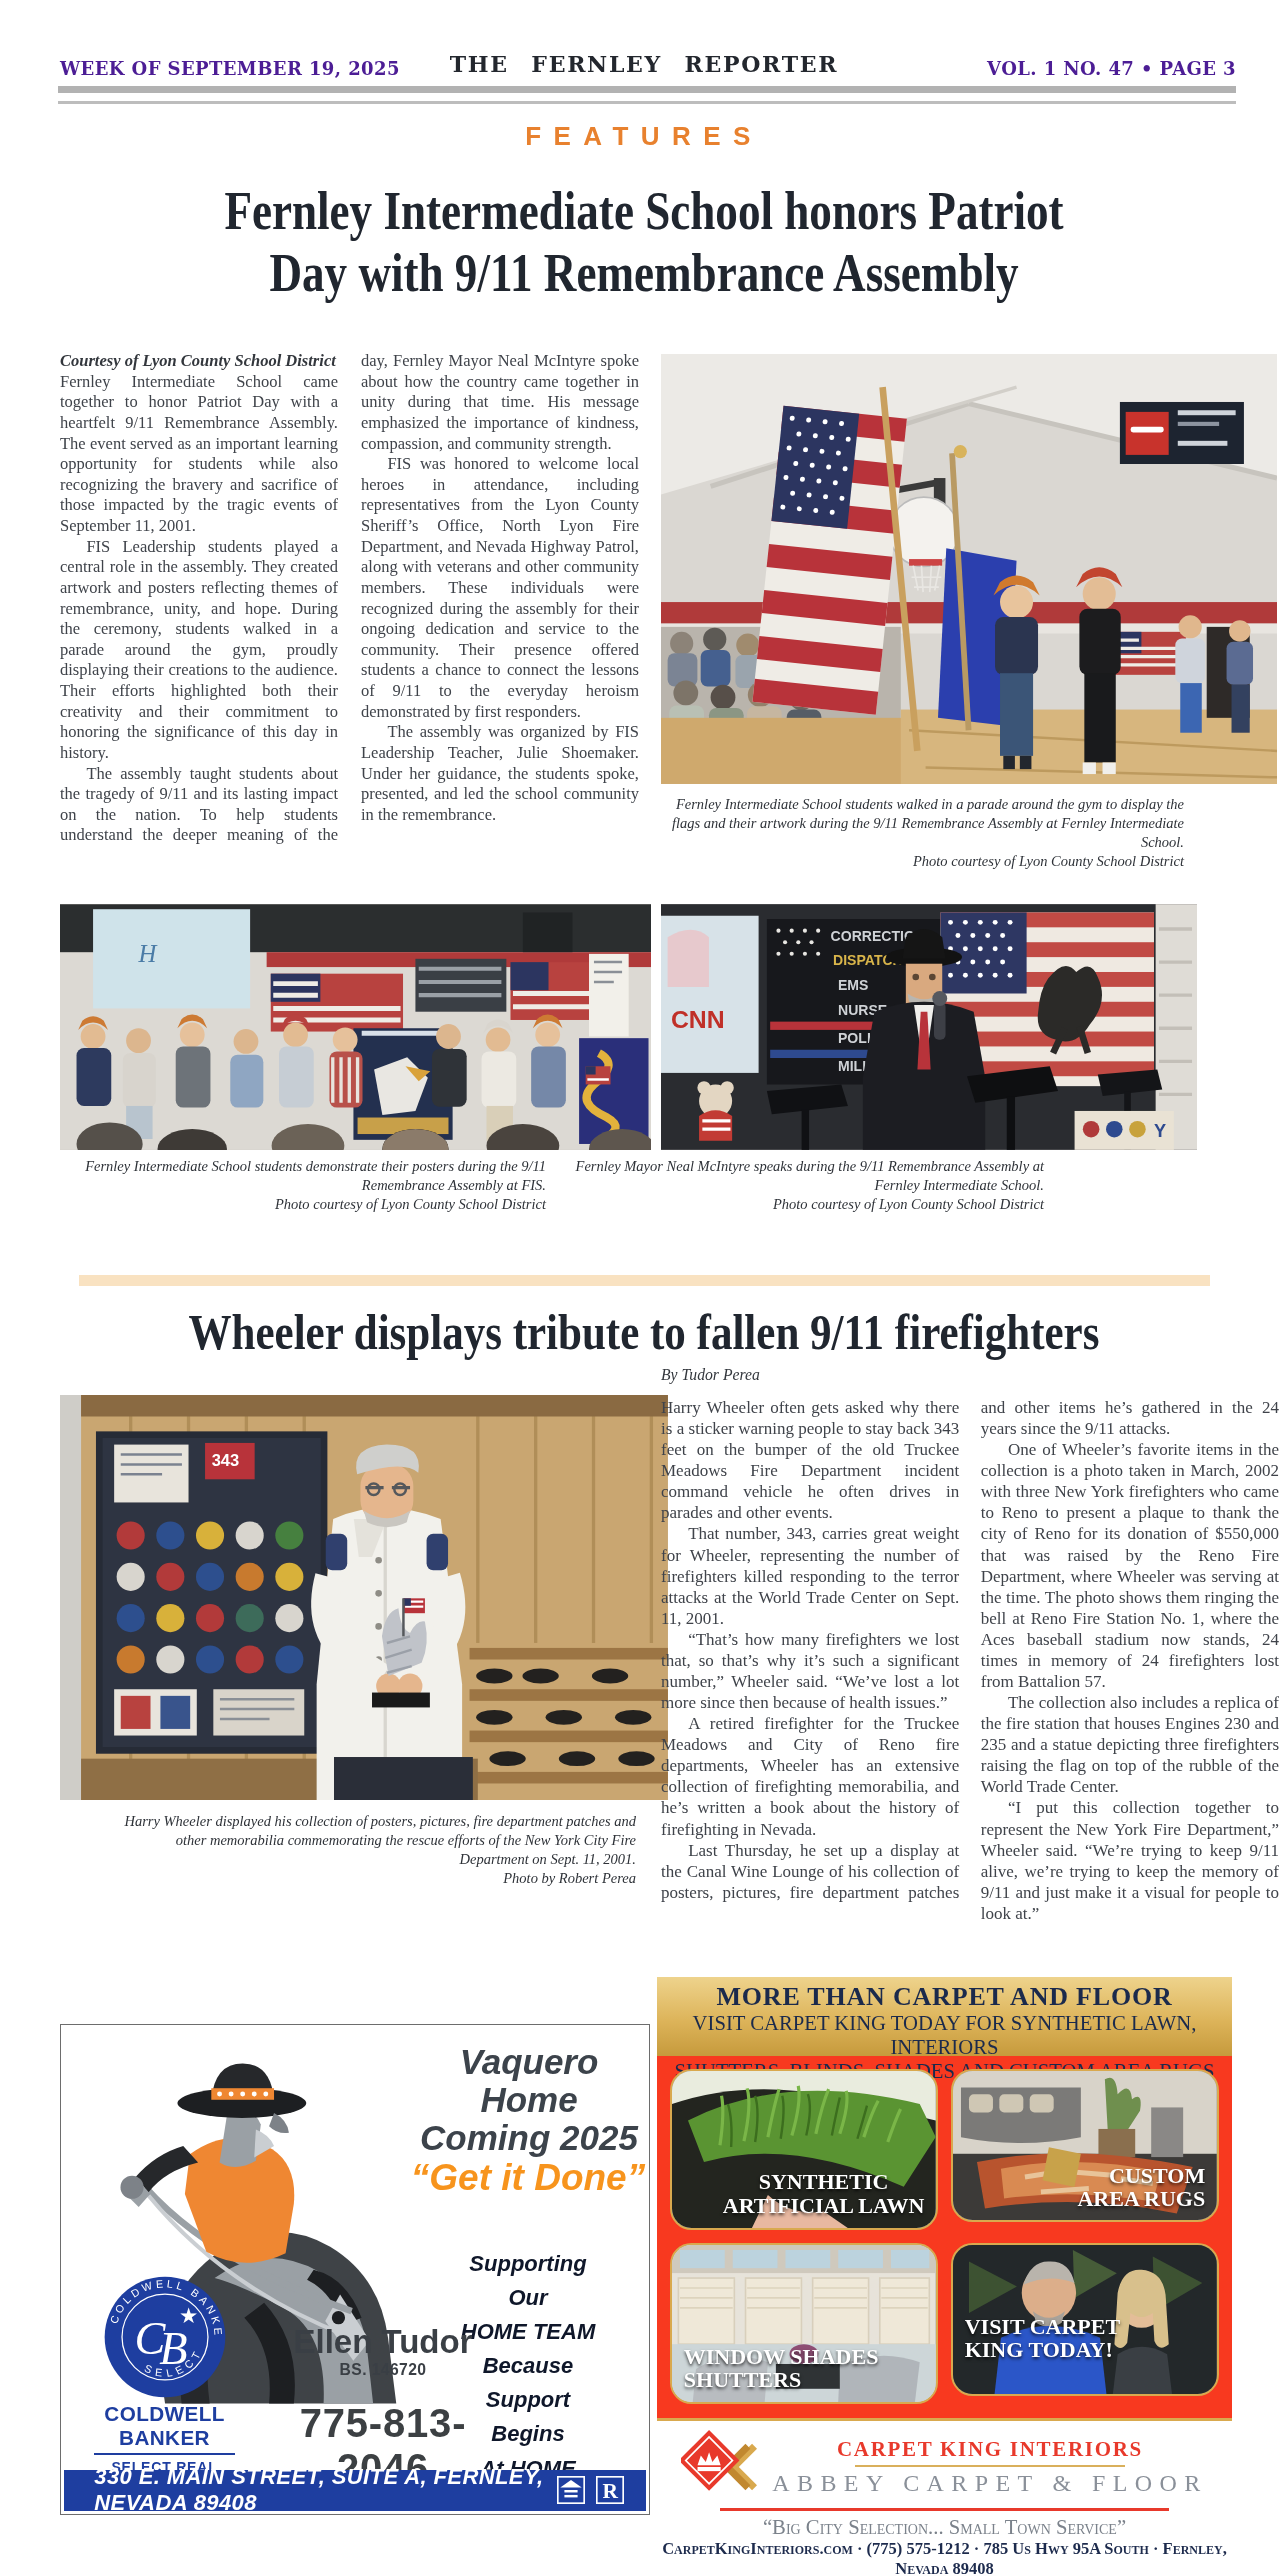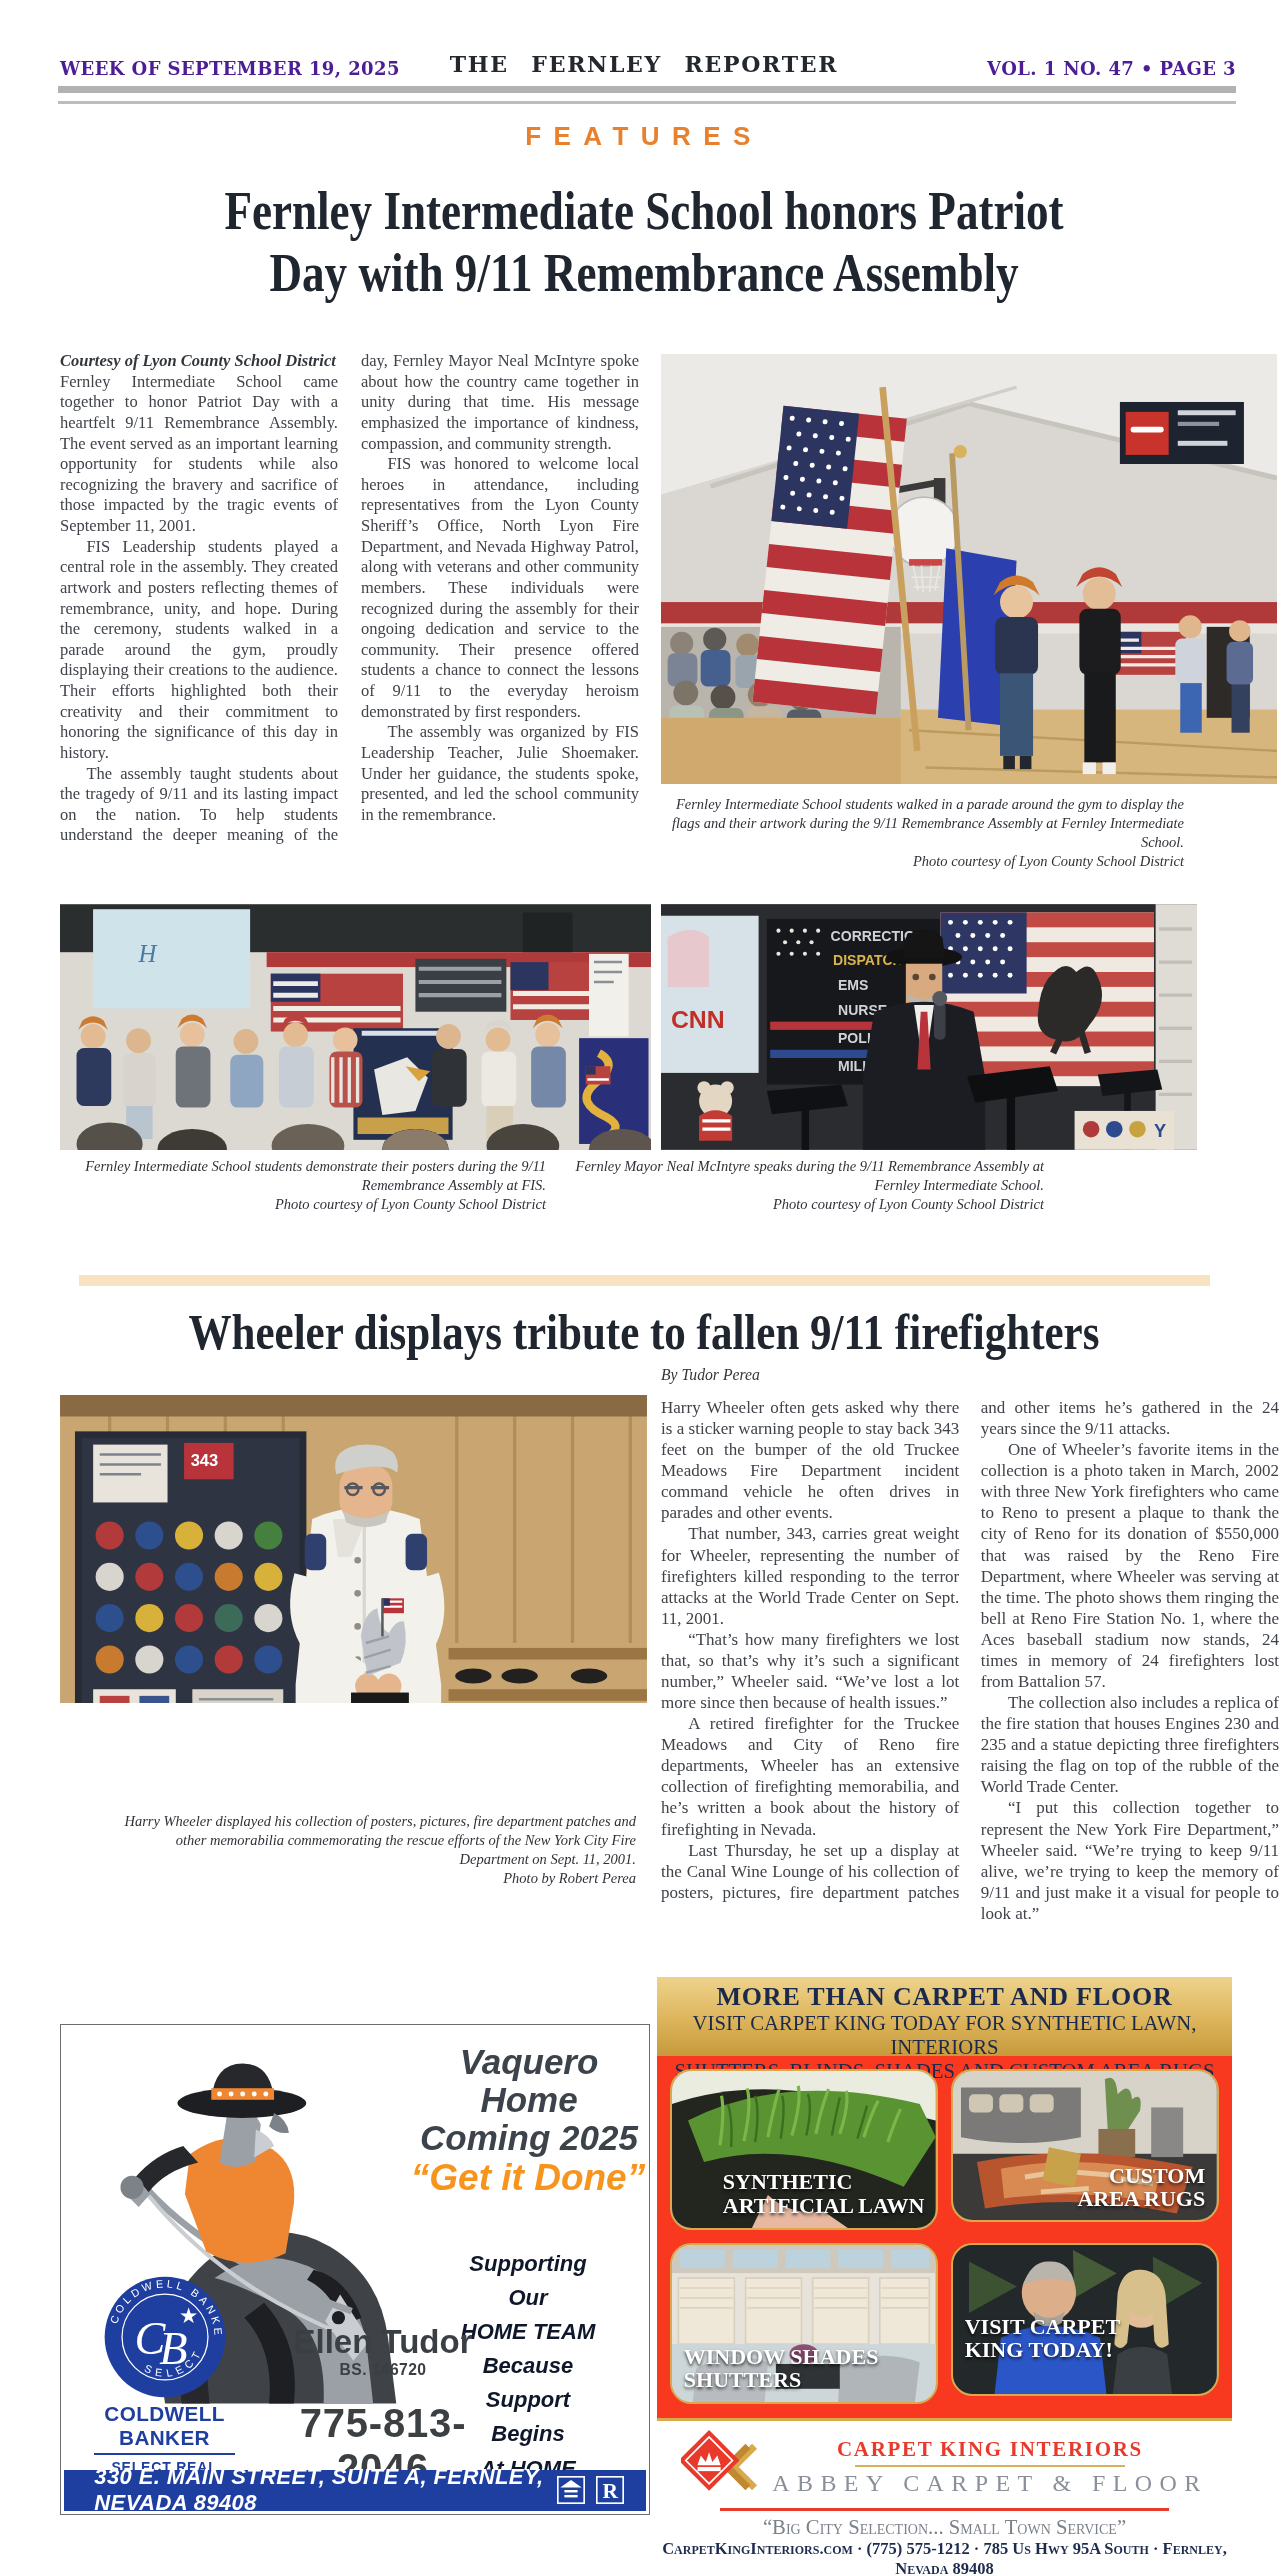--- a/index.html
+++ b/index.html
@@ -411,21 +411,21 @@
   </div>
   <div class="abs caption" style="left:548px;top:1157px;width:496px;">
     <div>Fernley Mayor Neal McIntyre speaks during the 9/11 Remembrance Assembly at Fernley Intermediate School.</div>
     <div>Photo courtesy of Lyon County School District</div>
   </div>
 
   <div class="abs peach-bar" style="left:79px;top:1275px;width:1131px;height:10.7px;"></div>
 
   <div class="abs headline2" style="left:0;top:1303px;">Wheeler displays tribute to fallen 9/11 firefighters</div>
 
-  <div class="abs photo" style="left:60px;top:1395px;width:587px;height:308px;">
+  <div class="abs photo" style="left:60px;top:1395px;width:587px;height:405px;padding-left:21px;">
     <svg width="587" height="405" viewBox="0 0 710 490">
       <rect width="710" height="490" fill="#c9a671"></rect>
       <g stroke="#b08e58" stroke-width="4">
         <line x1="60" y1="0" x2="60" y2="490"></line>
           <line x1="130" y1="0" x2="130" y2="490"></line>
         <line x1="200" y1="0" x2="200" y2="490"></line>
           <line x1="270" y1="0" x2="270" y2="490"></line>
         <line x1="480" y1="0" x2="480" y2="300"></line>
           <line x1="550" y1="0" x2="550" y2="300"></line>
         <line x1="620" y1="0" x2="620" y2="300"></line>
@@ -661,21 +661,21 @@
           <g stroke="#3c6e1e" stroke-width="3" fill="none">
             <path d="M74,92 q2,-34 -4,-52"></path>
               <path d="M104,86 q6,-38 0,-56"></path>
               <path d="M136,82 q6,-36 2,-52"></path>
             <path d="M168,78 q8,-34 2,-50"></path>
               <path d="M200,78 q6,-30 10,-46"></path>
               <path d="M232,82 q8,-26 12,-40"></path>
           </g>
           <path d="M120,150 q30,26 70,20 l30,20 h-120 z" fill="#e8b8a0"></path>
         </svg>
-        <div class="tile-label" style="right:11.6px;bottom:11.6px;text-align:left;">
+        <div class="tile-label" style="right:11.6px;bottom:11.6px;text-align:center;">
           <div>SYNTHETIC</div>
           <div>ARTIFICIAL LAWN</div>
         </div>
       </div>
 
       <div class="tile" style="height:149px;">
         <svg width="100%" height="100%" viewBox="0 0 330 180" preserveAspectRatio="none">
           <rect width="330" height="180" fill="#d8d3c9"></rect>
           <rect x="0" y="100" width="330" height="80" fill="#3c3a38"></rect>
           <path d="M10,20 h150 v60 q-75,14 -150,0 z" fill="#7b7a78"></path>

